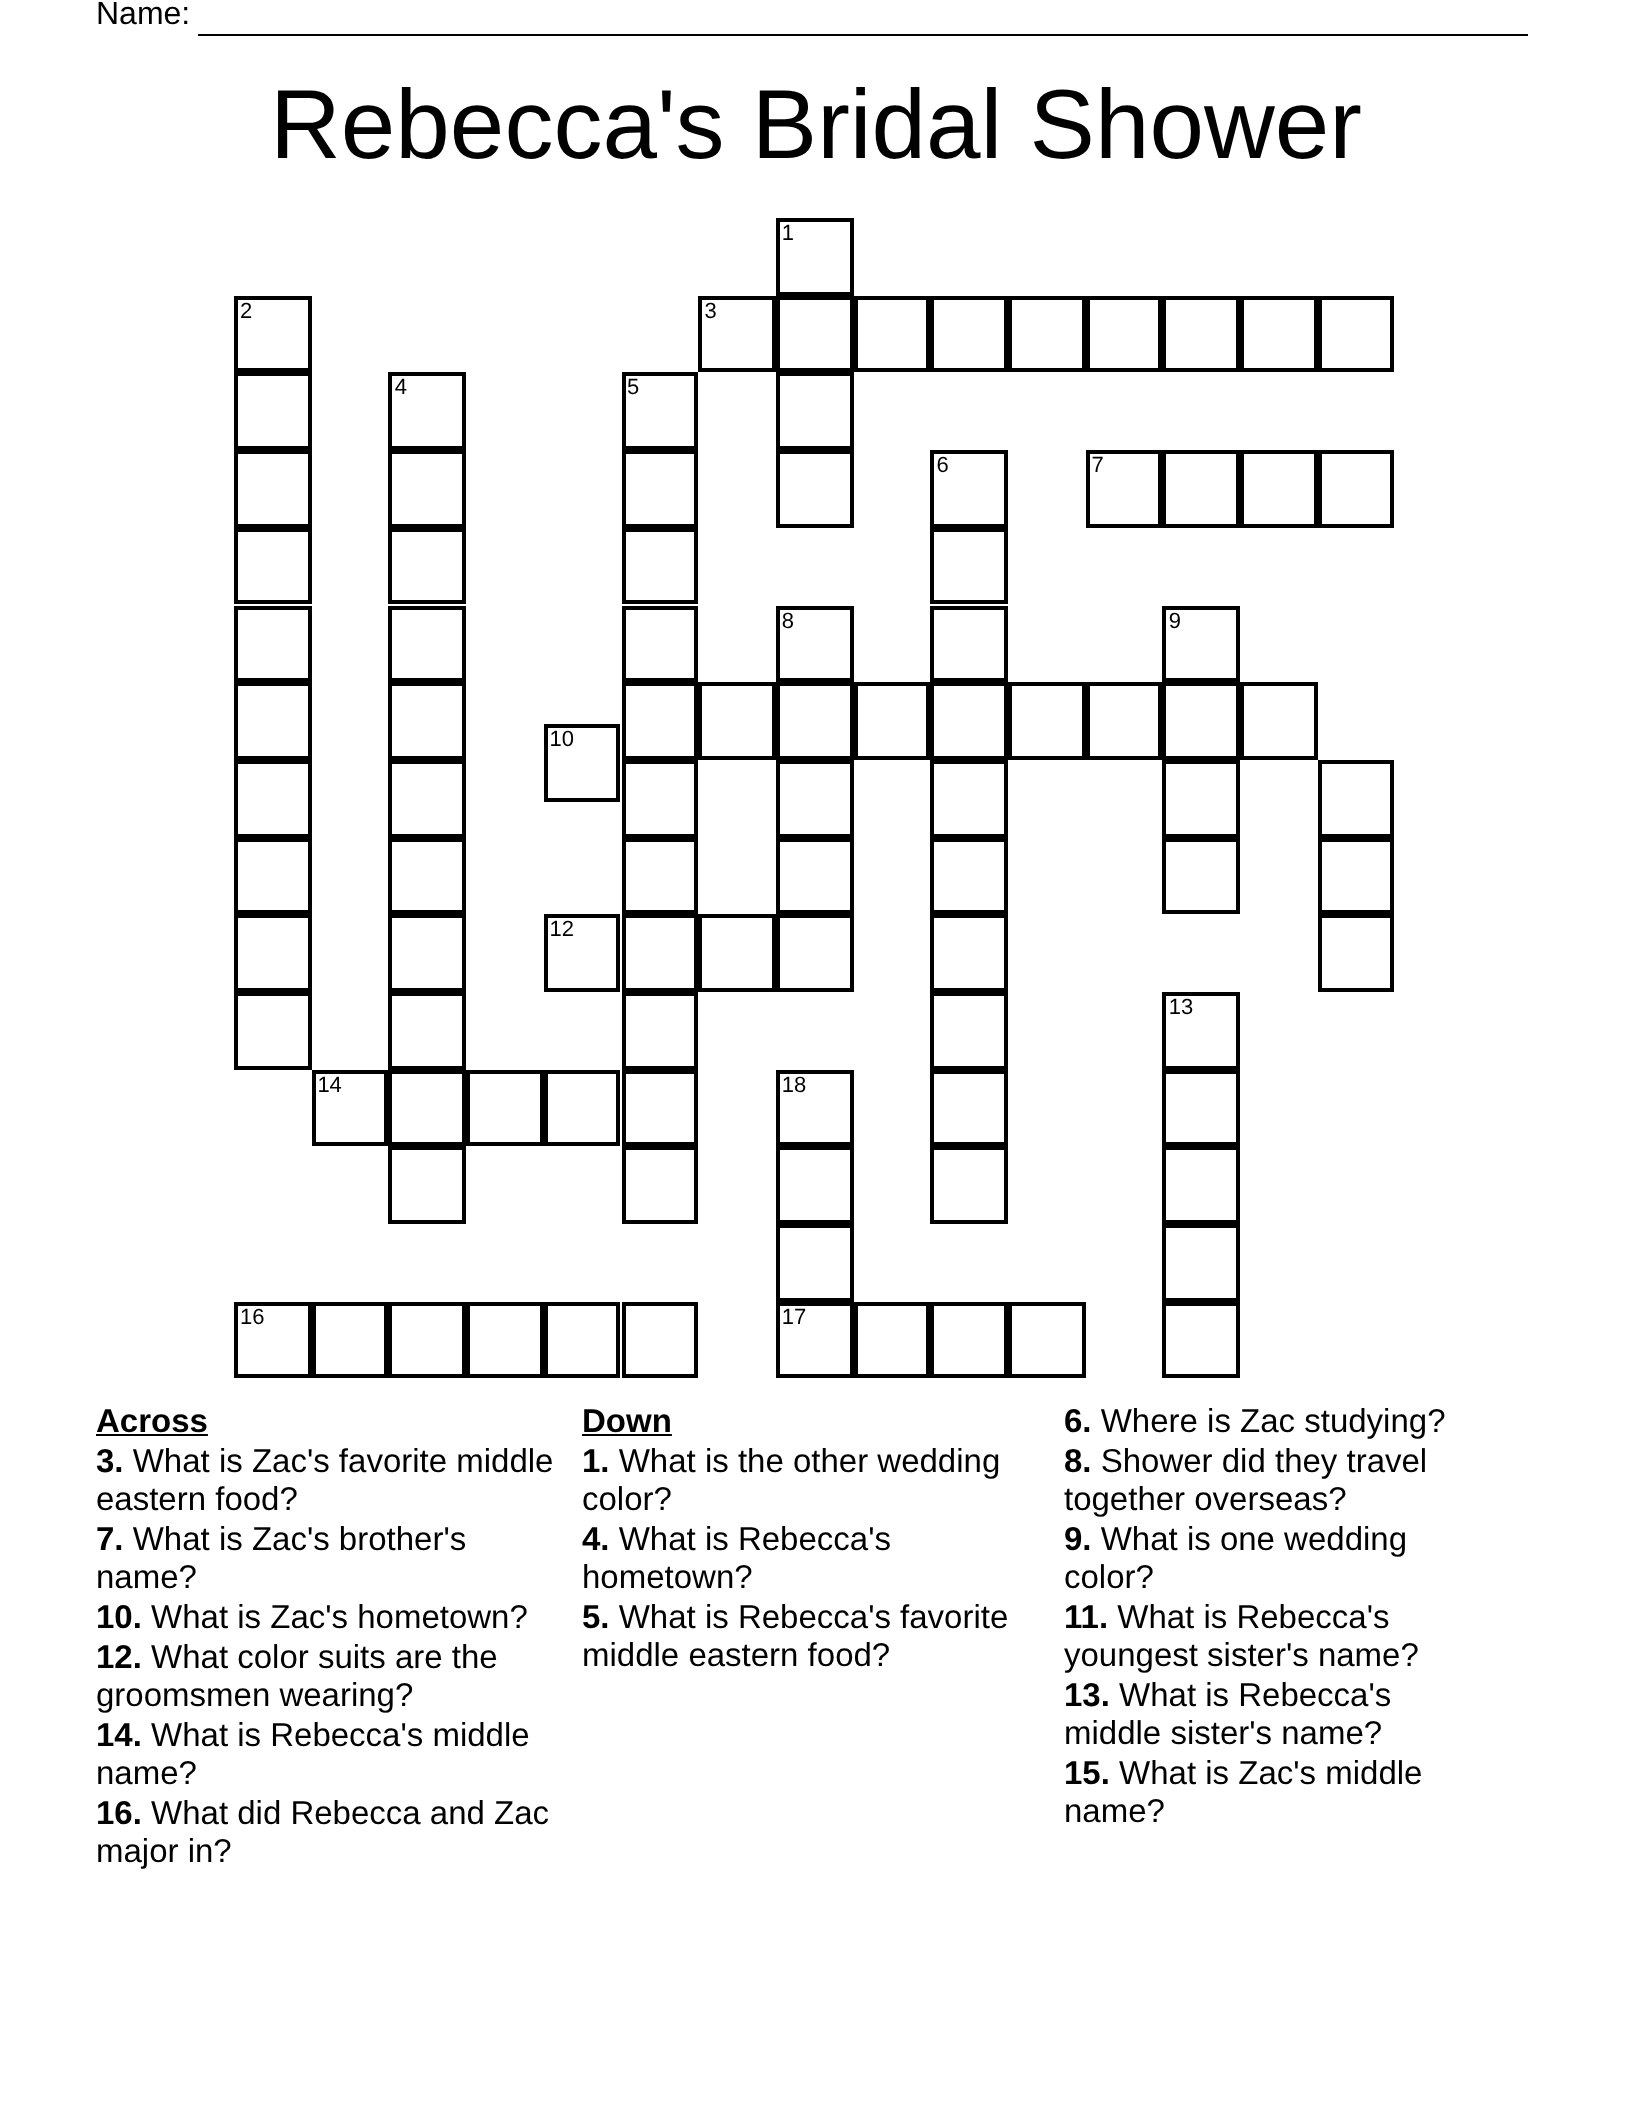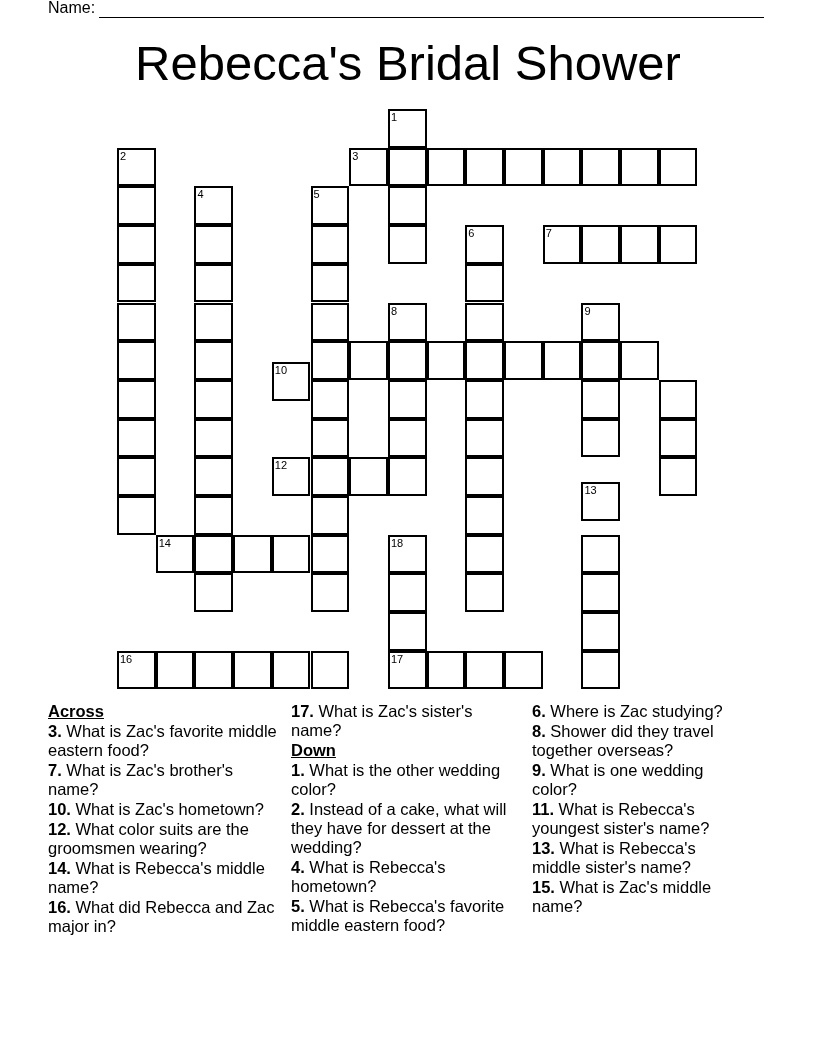--- a/index.html
+++ b/index.html
@@ -124,21 +124,21 @@
       <span class="num">11</span>
     </div>
     <div class="cell" style="left: 659.8px; top: 380.9px;"></div>
     <div class="cell" style="left: 659.8px; top: 419.6px;"></div>
     <div class="cell" style="left: 659.8px; top: 458.3px;"></div>
     <div class="cell" style="left: 272.8px; top: 458.3px;">
       <span class="num">12</span>
     </div>
     <div class="cell" style="left: 350.2px; top: 458.3px;"></div>
     <div class="cell" style="left: 388.9px; top: 458.3px;"></div>
-    <div class="cell" style="left: 582.4px; top: 483px;">
+    <div class="cell" style="left: 582.4px; top: 497px;">
       <span class="num">13</span>
     </div>
     <div class="cell" style="left: 582.4px; top: 535.7px;"></div>
     <div class="cell" style="left: 582.4px; top: 574.4px;"></div>
     <div class="cell" style="left: 582.4px; top: 613.1px;"></div>
     <div class="cell" style="left: 582.4px; top: 651.8px;"></div>
     <div class="cell" style="left: 156.7px; top: 535.7px;">
       <span class="num">14</span>
     </div>
     <div class="cell" style="left: 234.1px; top: 535.7px;"></div>
@@ -168,24 +168,22 @@
   <div class="heading">Across</div>
   <div class="clue"><b>3.</b><span> What is Zac's favorite middle eastern food?</span></div>
   <div class="clue"><b>7.</b><span> What is Zac's brother's name?</span></div>
   <div class="clue"><b>10.</b><span> What is Zac's hometown?</span></div>
   <div class="clue"><b>12.</b><span> What color suits are the groomsmen wearing?</span></div>
   <div class="clue"><b>14.</b><span> What is Rebecca's middle name?</span></div>
   <div class="clue"><b>16.</b><span> What did Rebecca and Zac major in?</span></div>
 </div>
 
 <div class="clues col2">
-  <div class="clue"><b>17.</b><span> What is Zac's sister's name?</span></div>
   <div class="heading">Down</div>
   <div class="clue"><b>1.</b><span> What is the other wedding color?</span></div>
-  <div class="clue"><b>2.</b><span> Instead of a cake, what will they have for dessert at the wedding?</span></div>
   <div class="clue"><b>4.</b><span> What is Rebecca's hometown?</span></div>
   <div class="clue"><b>5.</b><span> What is Rebecca's favorite middle eastern food?</span></div>
 </div>
 
 <div class="clues col3">
   <div class="clue"><b>6.</b><span> Where is Zac studying?</span></div>
   <div class="clue"><b>8.</b><span> Shower did they travel together overseas?</span></div>
   <div class="clue"><b>9.</b><span> What is one wedding color?</span></div>
   <div class="clue"><b>11.</b><span> What is Rebecca's youngest sister's name?</span></div>
   <div class="clue"><b>13.</b><span> What is Rebecca's middle sister's name?</span></div>

